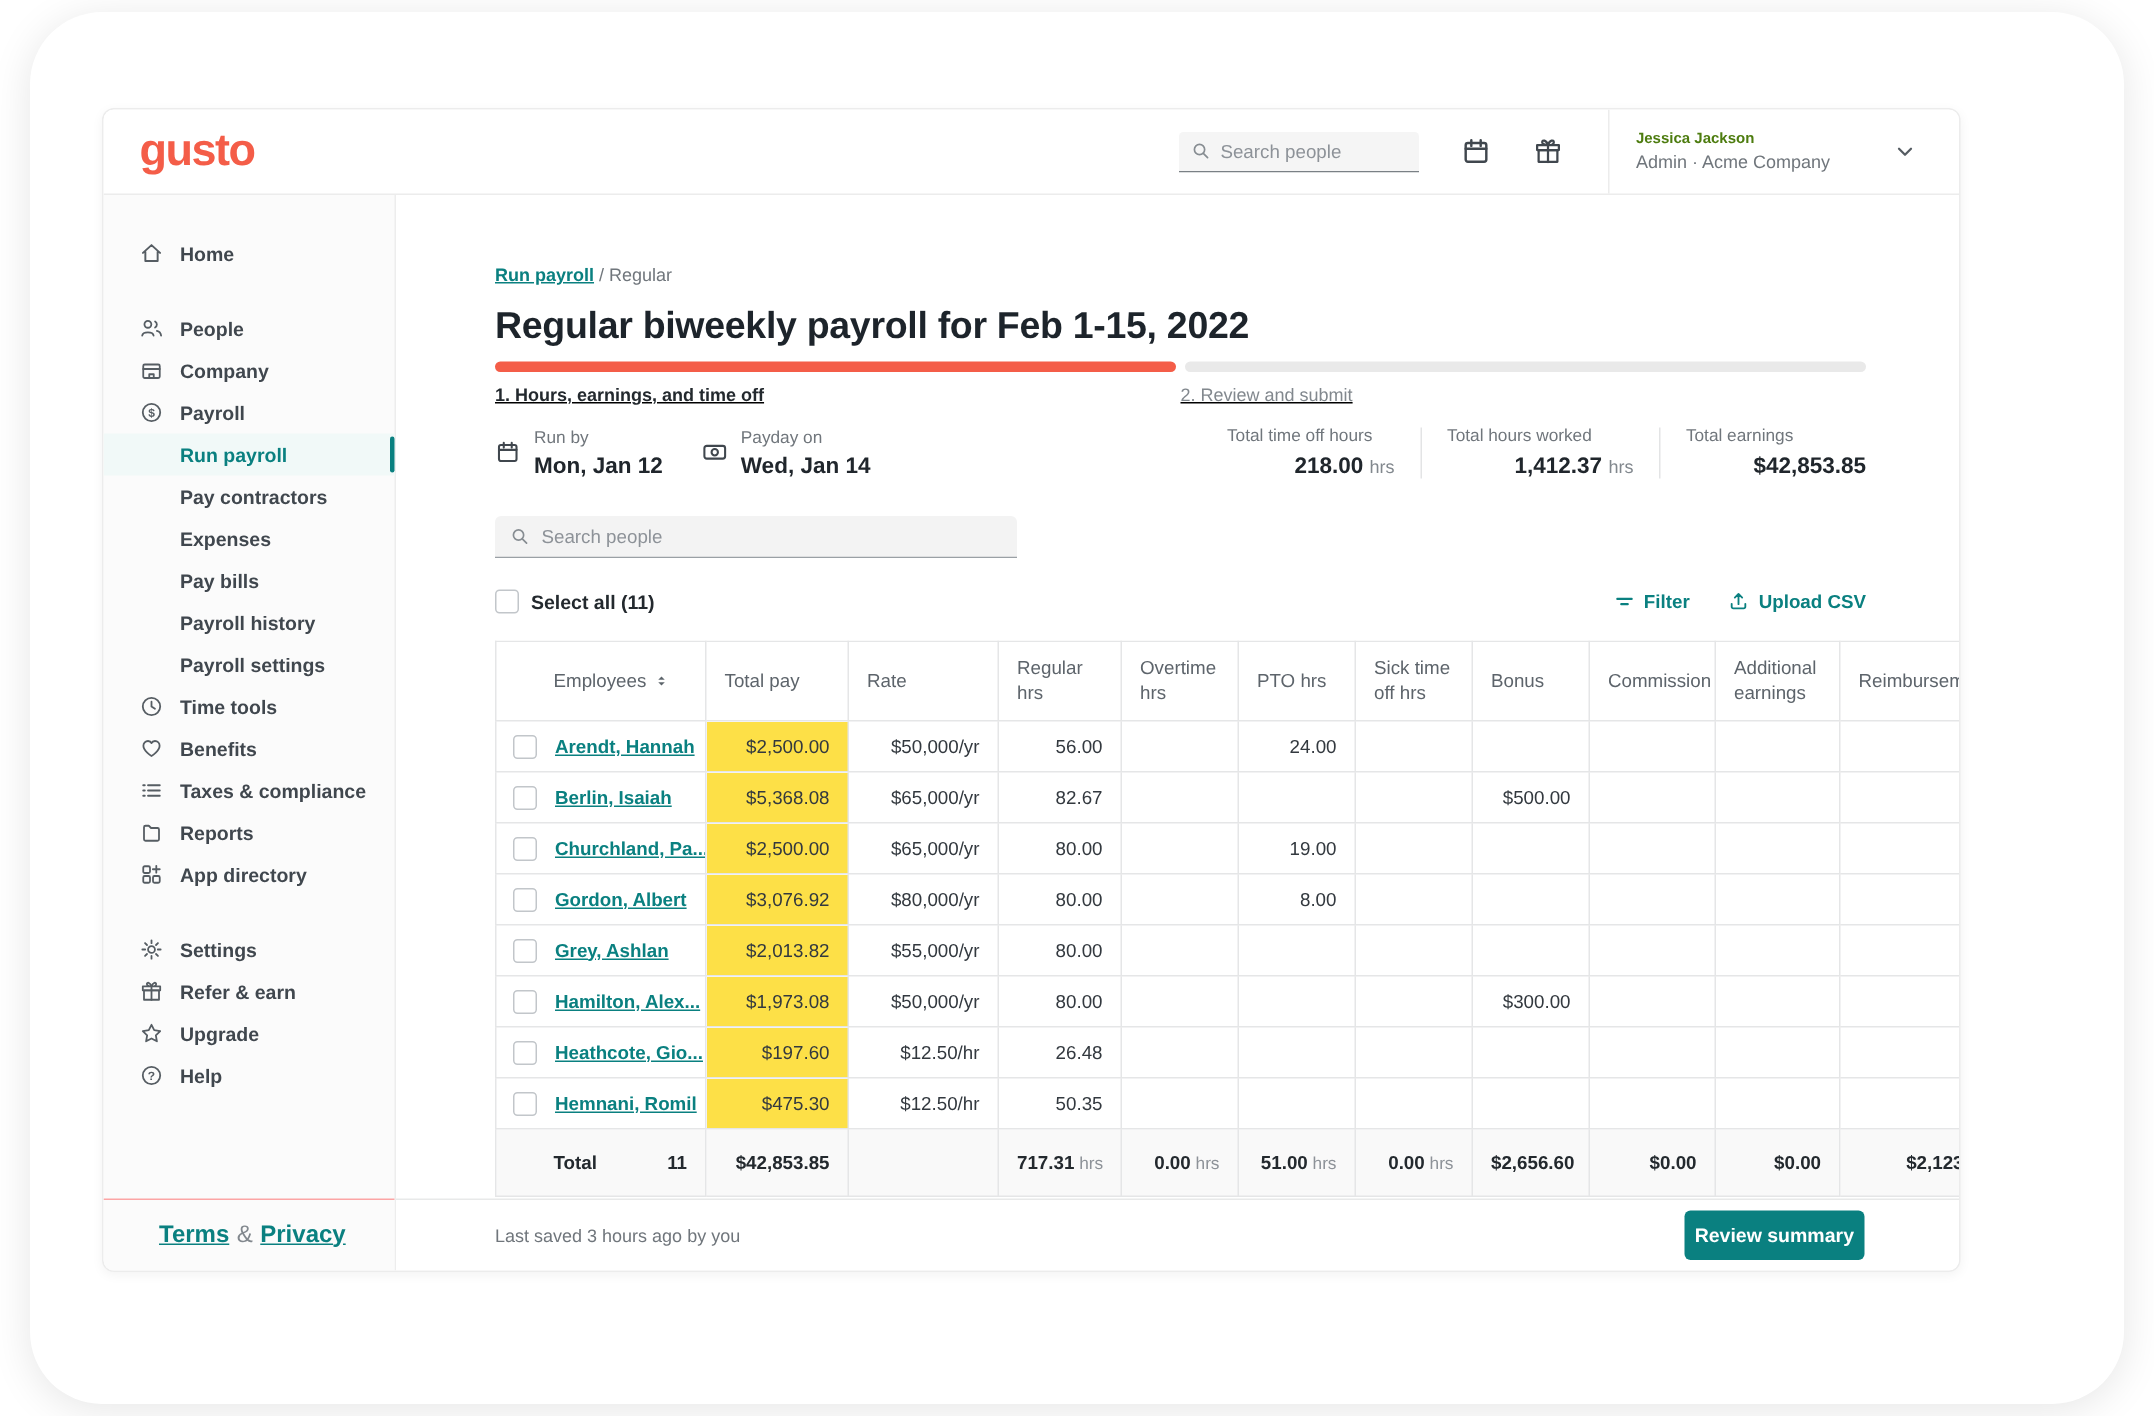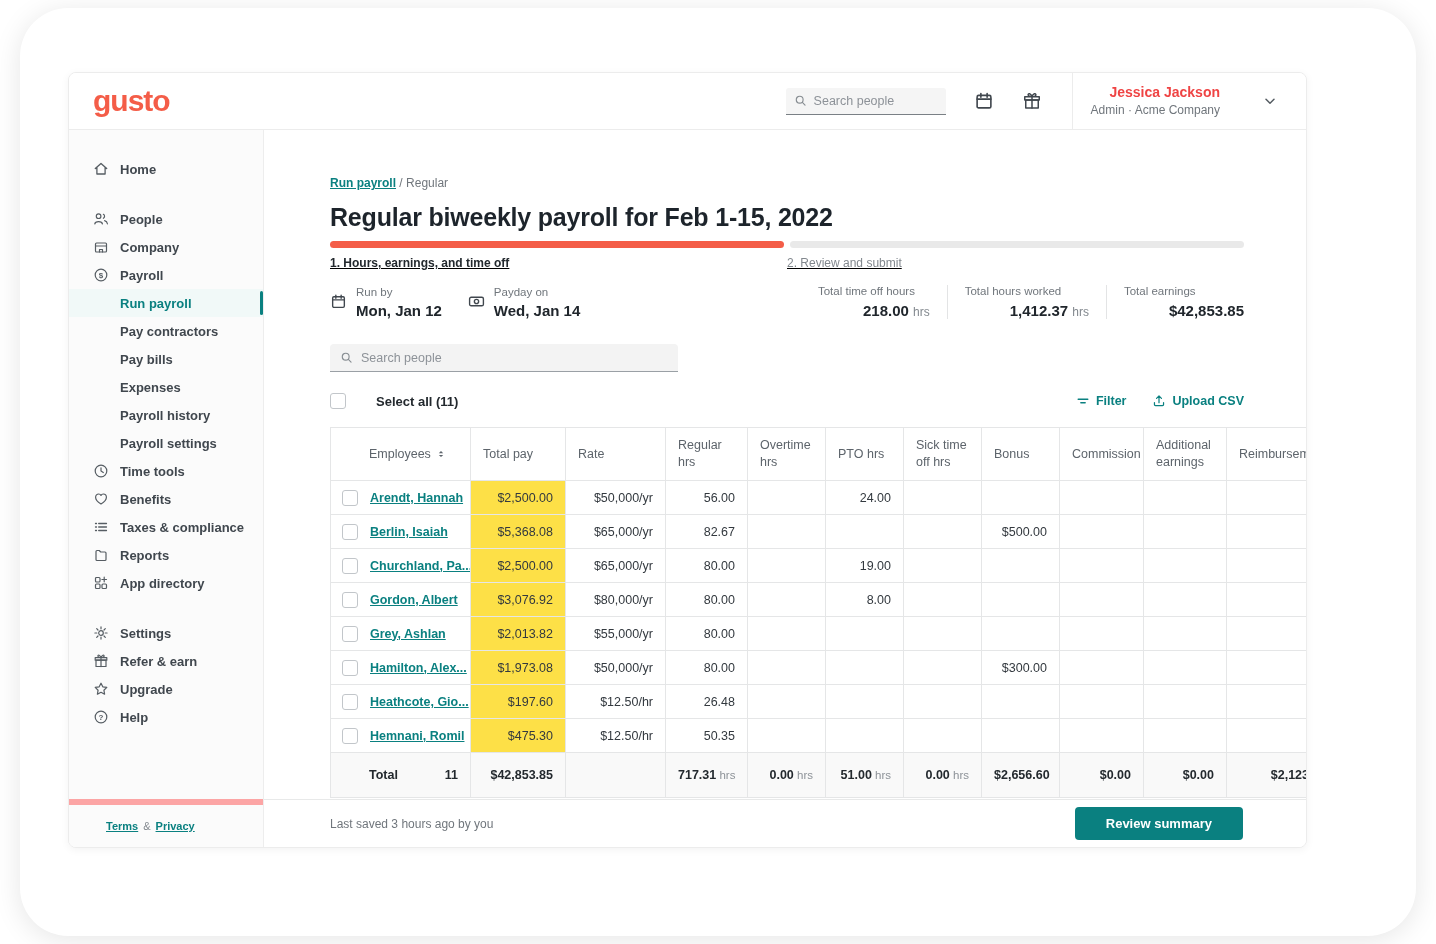--- a/index.html
+++ b/index.html
@@ -18,38 +18,38 @@
   .logo { font-size:30px; font-weight:800; letter-spacing:-1px; color:#f45d48; line-height:1; cursor:pointer; }
   .topbar-right { margin-left:auto; display:flex; align-items:center; height:100%; }
   .hdr-search { width:160px; height:27px; background:#f5f5f5; border-bottom:1px solid #7a8085; border-radius:3px 3px 0 0;
                 display:flex; align-items:center; padding:0 8px; gap:7px; color:#878d92; }
   .hdr-search input { border:none; outline:none; background:transparent; font:12.5px "Liberation Sans",sans-serif; color:#3c4248; width:120px; }
   .hdr-search input::placeholder { color:#8d9298; }
   .icon-btn { width:20px; height:20px; color:#40474e; margin-left:28px; cursor:pointer; display:flex; align-items:center; justify-content:center; }
   .topbar-divider { width:1px; height:100%; background:#ececec; margin-left:30px; }
   .user-block { display:flex; align-items:center; padding:0 28px 0 18px; height:100%; cursor:pointer; }
   .user-text { line-height:1.35; }
-  .user-name { font-size:14px; font-weight:700; color:#ef4444;text-align:right; }
+  .user-name { font-size:10px; font-weight:700; color:#4d7c0f; }
   .user-role { font-size:12px; color:#70767c; }
   .user-chevron { color:#565d63; margin-left:42px; width:16px; height:16px; }
 
   
   .app-body { flex:1; display:flex; min-height:0; }
 
   .side { flex:0 0 195px; background:#fbfbfb; border-right:1px solid #ededed; position:relative; }
   .nav { padding-top:25px; }
   .nav-item { height:28px; display:flex; align-items:center; gap:11px; padding-left:24px; font-size:13px; font-weight:600;
               color:#40474e; cursor:pointer; position:relative; }
   .nav-item .ico { width:16px; height:16px; flex:0 0 16px; color:#565d63; }
   .nav-item.indent { padding-left:51px; }
   .nav-item.active { color:#0a8080; background:#f1f9f8; }
   .nav-item.active::after { content:''; position:absolute; right:0; top:2px; bottom:2px; width:3px; border-radius:3px; background:#0a8080; }
   .nav-gap { height:22px; }
-  .side-footer { position:absolute; left:0; right:0; bottom:0; height:48px; border-top:6px solid #fca5a5;
-                 display:flex; align-items:center; padding-left:37px; gap:5px; font-size:11px; color:#82888e; background:#fbfbfb; }
+  .side-footer { position:absolute; left:0; right:0; bottom:0; height:48px; border-top:1px solid #fca5a5;
+                 display:flex; align-items:center; padding-left:37px; gap:5px; font-size:16px; color:#82888e; background:#fbfbfb; }
   .side-footer a { color:#0a8080; font-weight:700; text-decoration:underline; cursor:pointer; }
 
   .main { flex:1; min-width:0; display:flex; flex-direction:column; }
   .content { flex:1; padding-left:66px; overflow:hidden; }
   .row-w { width:914px; }
 
   .breadcrumb { margin-top:46px; font-size:12px; color:#70767c; }
   .breadcrumb .bc-link { color:#0a8080; font-weight:700; text-decoration:underline; cursor:pointer; }
   .page-title { margin-top:13px; font-size:25px; font-weight:700; color:#1d242b; letter-spacing:-.2px; }
 
@@ -75,21 +75,21 @@
   .stat-value { font-size:15px; font-weight:700; color:#20262c;margin-left:45px; }
   .stat-unit { font-size:12px; font-weight:400; color:#82888e; }
 
   .tbl-search { margin-top:25px; width:348px; height:28px; background:#f3f3f3; border-bottom:1px solid #9aa0a5;
                 border-radius:4px 4px 0 0; display:flex; align-items:center; padding:0 10px; gap:8px; color:#878d92; }
   .tbl-search input { border:none; outline:none; background:transparent; font:12.5px "Liberation Sans",sans-serif; color:#3c4248; width:290px; }
   .tbl-search input::placeholder { color:#8d9298; }
 
   .select-row { margin-top:21px; display:flex; align-items:center; }
   .cb { width:16px; height:16px; border:1.5px solid #c2c6ca; border-radius:3px; background:#fff; cursor:pointer; flex:0 0 16px; }
-  .select-label { margin-left:30px; font-size:13px; font-weight:700; color:#23292e; }
+  .select-label { margin-left:8px; font-size:13px; font-weight:700; color:#23292e; }
   .select-actions { margin-left:auto; display:flex; align-items:center; gap:26px; }
   .act-link { display:flex; align-items:center; gap:6px; color:#0a8080; font-size:12.5px; font-weight:700; cursor:pointer; }
   .act-link .ico { width:14px; height:14px; }
 
   .table-wrap { margin-top:18px; overflow:hidden; }
   table { border-collapse:collapse; table-layout:fixed; }
   th, td { border:1px solid #e5e6e7; height:34px; padding:0 12px; background:#fff; overflow:hidden; white-space:nowrap;
            font-size:12.5px; color:#33393f; vertical-align:middle; }
   th { height:53px; font-weight:400; color:#5d646b; text-align:left; white-space:normal; line-height:1.35; }
   th.emp-h { padding-left:38px; }
@@ -100,21 +100,21 @@
   .emp-link { color:#0a8080; font-weight:600; text-decoration:underline; cursor:pointer; }
   tr.total-row td { height:45px; background:#f9f9f9; font-weight:700; color:#23292e; }
   tr.total-row td .unit { font-weight:400; color:#8d9298; font-size:11.5px; }
   .total-first { display:flex; align-items:center; justify-content:space-between; padding-left:38px; padding-right:12px; }
   .sort-ico { display:inline-block; width:10px; height:12px; vertical-align:-2px; margin-left:5px; color:#5d646b; }
   .th-emp-inner { display:flex; align-items:center; }
 
   .main-footer { flex:0 0 48px; border-top:1px solid #e8e9e9; display:flex; align-items:center; padding:0 63px 0 66px; background:#fff; }
   .last-saved { font-size:12px; color:#70767c; }
   .review-btn { margin-left:auto; background:#0a8080; color:#fff; border:none; border-radius:4px; height:33px;
-                padding:0 31px; font:700 13px "Liberation Sans",sans-serif; cursor:pointer; }
+                padding:0 7px; font:700 13px "Liberation Sans",sans-serif; cursor:pointer; }
   .ico svg, .icon-btn svg, .user-chevron svg, .sort-ico svg { width:100%; height:100%; display:block; }
 </style>
 </head>
 <body>
 
 <div class="big-card"></div>
 
 <div class="app">
 
   <div class="topbar">
@@ -197,24 +197,24 @@
             </span>
             <span>Payroll</span>
           </div>
           <div class="nav-item indent active">
             <span>Run payroll</span>
           </div>
           <div class="nav-item indent">
             <span>Pay contractors</span>
           </div>
           <div class="nav-item indent">
+            <span>Expenses</span>
+          </div>
+          <div class="nav-item indent">
             <span>Pay bills</span>
-          </div>
-          <div class="nav-item indent">
-            <span>Expenses</span>
           </div>
           <div class="nav-item indent">
             <span>Payroll history</span>
           </div>
           <div class="nav-item indent">
             <span>Payroll settings</span>
           </div>
           <div class="nav-item">
             <span class="ico">
               <svg viewBox="0 0 16 16" fill="none" stroke="currentColor" stroke-width="1.2" stroke-linecap="round">

